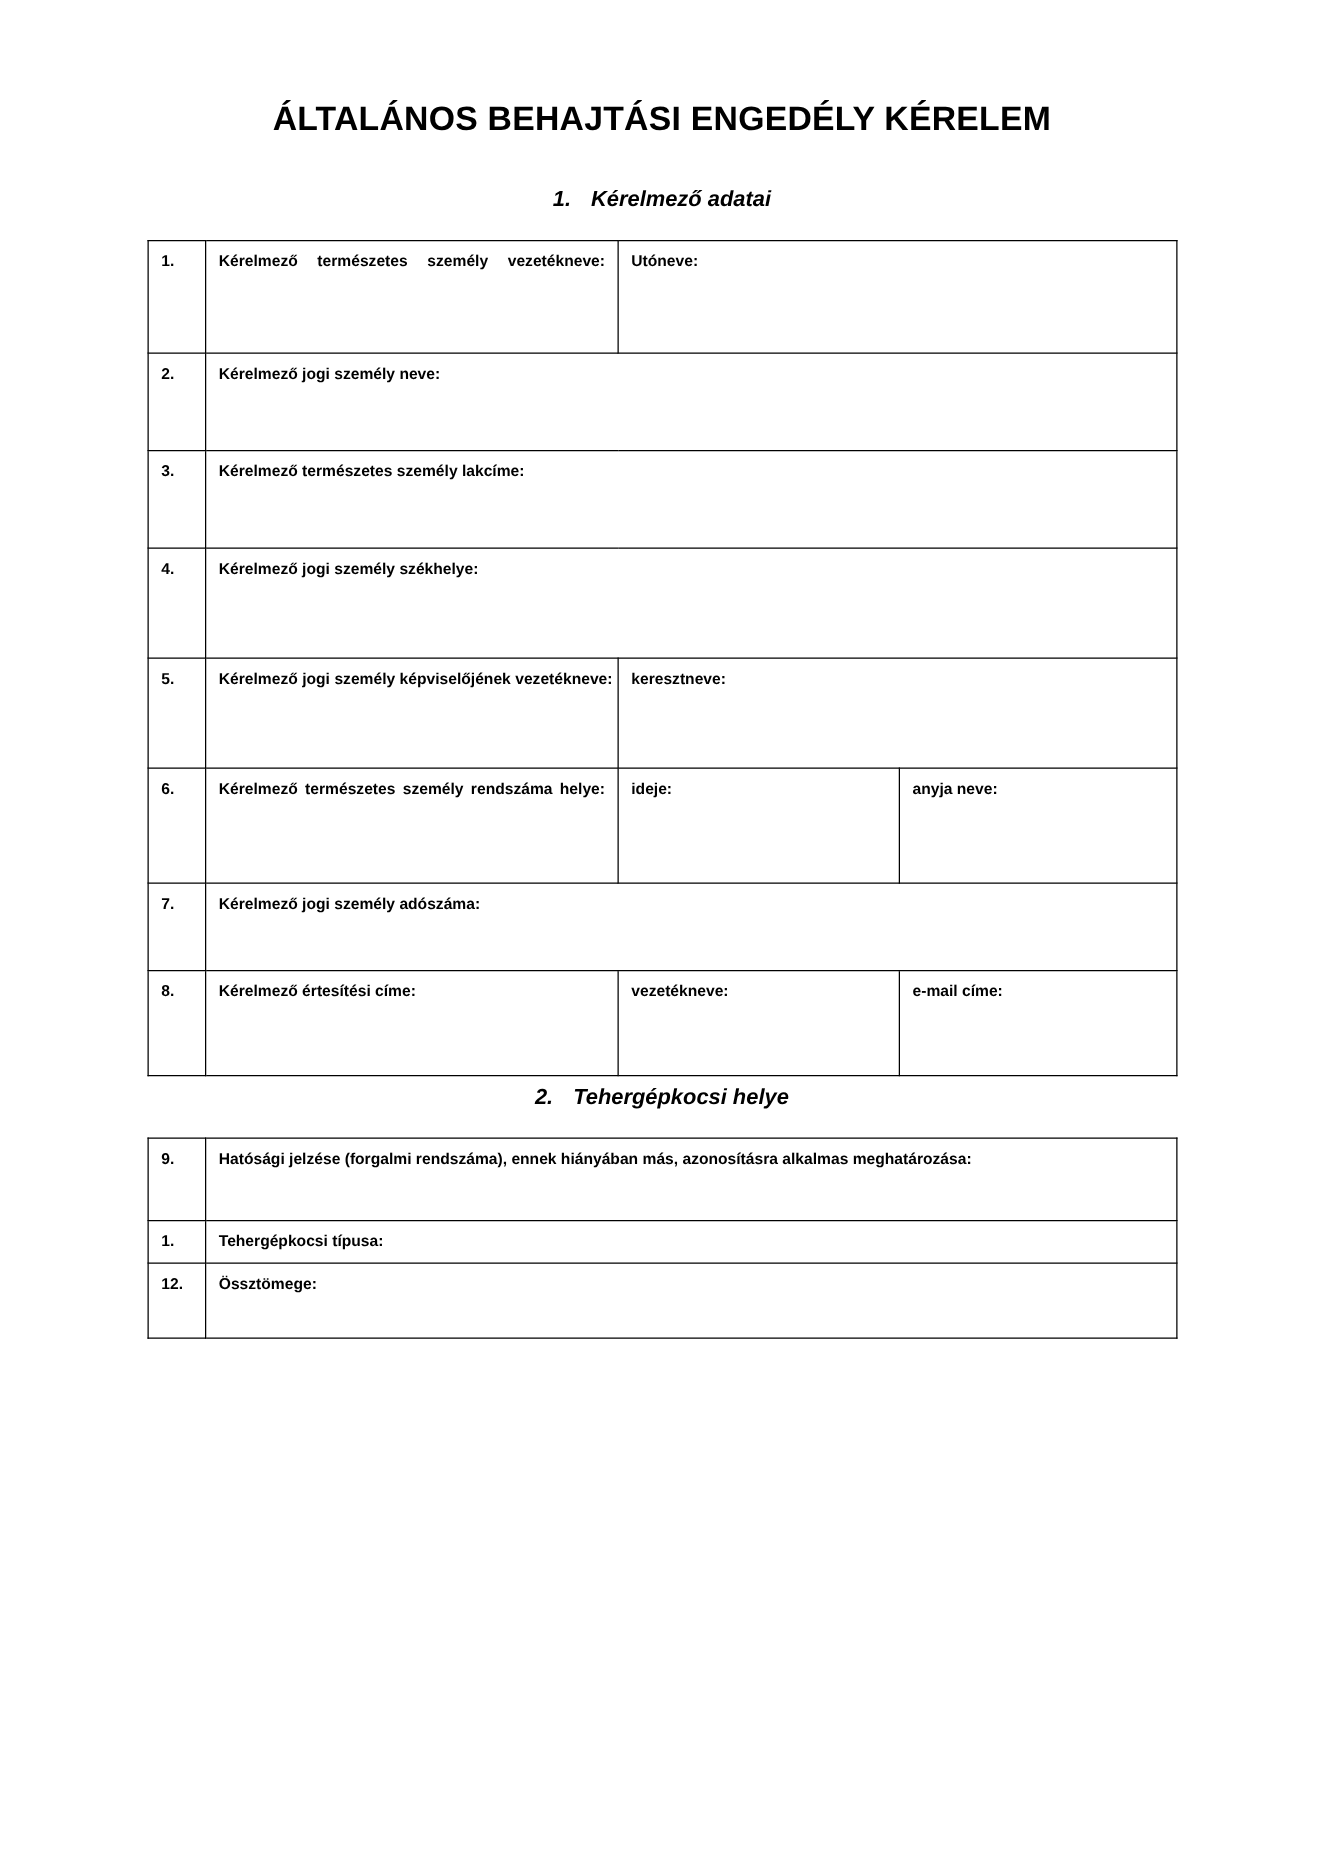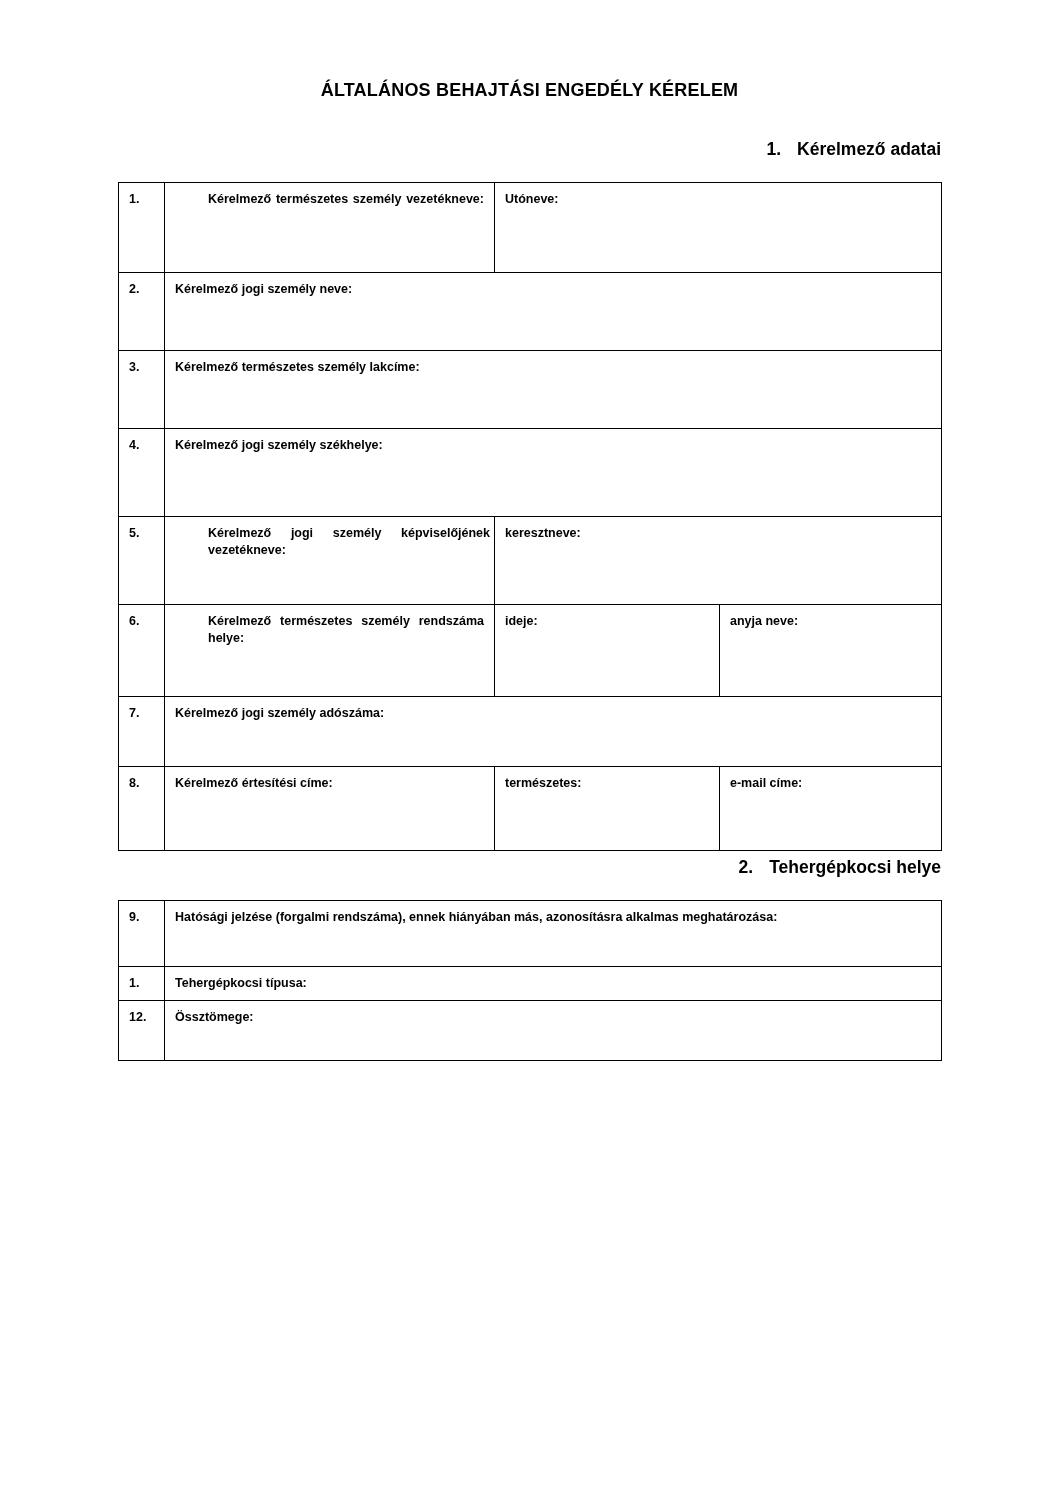--- a/index.html
+++ b/index.html
@@ -16,30 +16,31 @@
     overflow: hidden;
   }
   .page {
     box-sizing: border-box;
     width: 1059px;
     height: 1497px;
     padding: 70px 118px 0 118px;
   }
   .doc-title {
     text-align: center;
-    font-size: 18px;
+    font-size: 27px;
     font-weight: bold;
     letter-spacing: 0.2px;
     margin: 10px 0 0 0;
   }
   .section-heading {
-    text-align: right;
+    text-align: center;
     font-size: 17.5px;
     font-weight: bold;
     margin: 38px 0 0 0;
+    font-style: italic;
   }
   .section-heading .num {
     margin-right: 16px;
   }
   
   table.form {
     width: 823px;
     border-collapse: collapse;
     table-layout: fixed;
     margin-top: 22px;
@@ -57,21 +58,20 @@
     padding-left: 8px;
     padding-right: 0;
     font-weight: bold;
   }
   .lbl {
     display: block;
   }
   .justified {
     text-align: justify;
     text-align-last: justify;
-    margin-left: 33px;
   }
   
   .h-90 { height: 90px; }
   .h-78 { height: 78px; }
   .h-84 { height: 84px; }
   .h-88 { height: 88px; }
   .h-92 { height: 92px; }
   .h-70 { height: 70px; }
   .h-66 { height: 66px; }
   .h-34 { height: 34px; }
@@ -159,21 +159,21 @@
       </td>
     </tr>
 
 
     <tr class="h-84">
       <td class="numcell">8.</td>
       <td>
         <span class="lbl">Kérelmező értesítési címe:</span>
       </td>
       <td style="width:190px">
-        <span class="lbl">természetes:</span>
+        <span class="lbl">vezetékneve:</span>
       </td>
       <td>
         <span class="lbl">e-mail címe:</span>
       </td>
     </tr>
   </tbody>
     </table>
 
   <div class="section-heading section2">
     <span class="num">2.</span><span>Tehergépkocsi helye</span>

